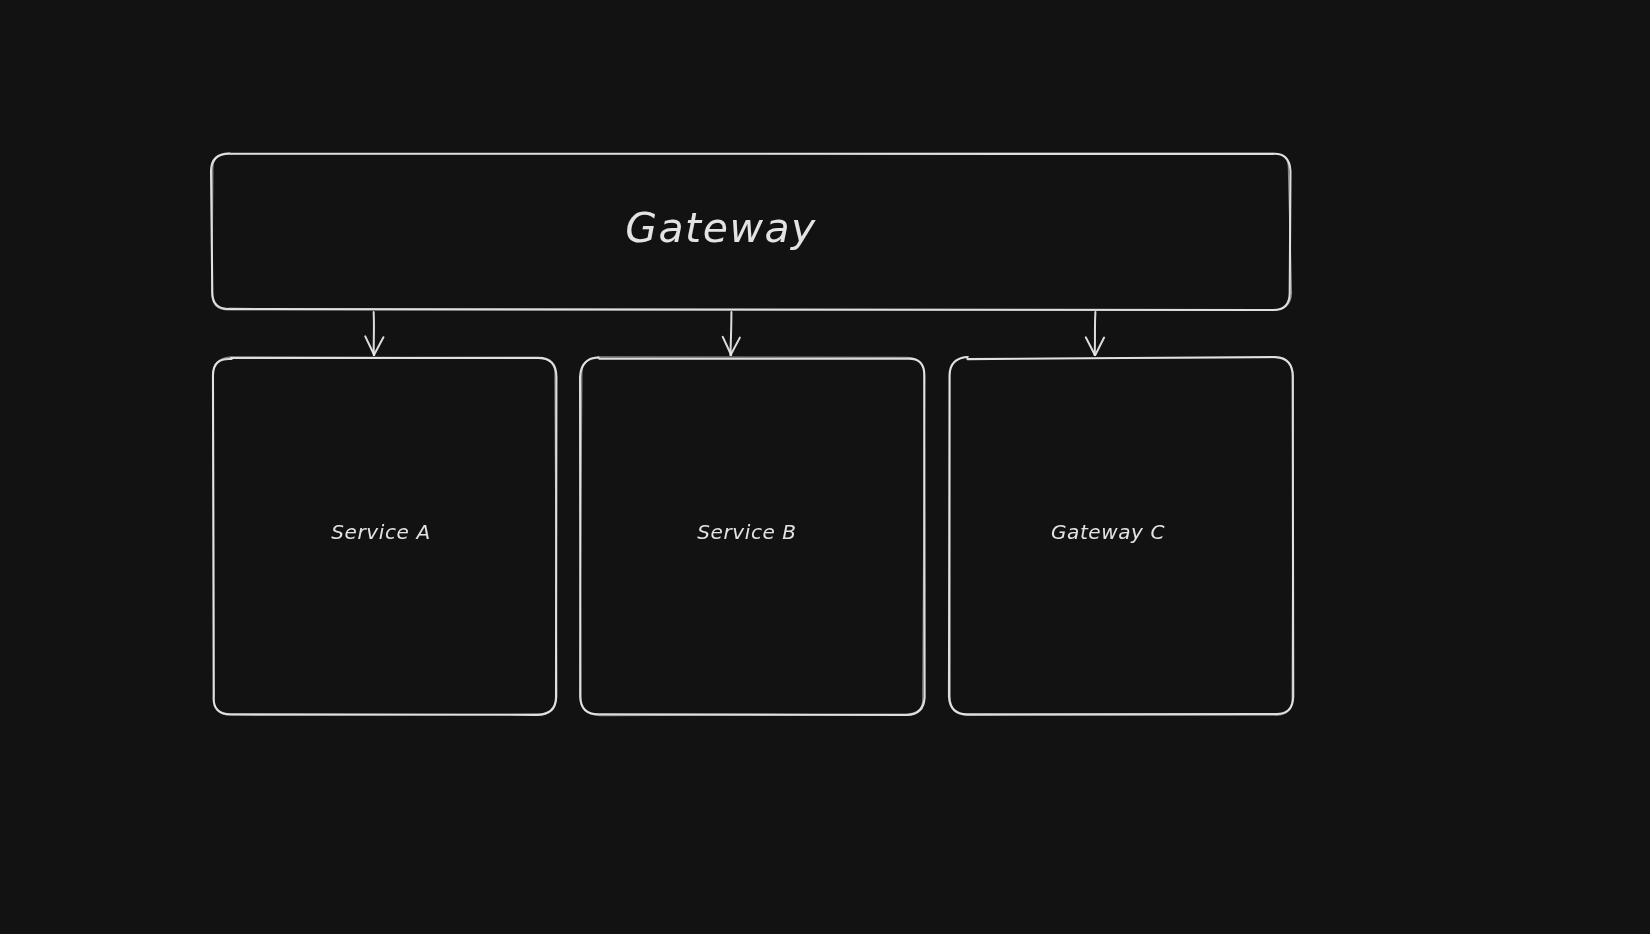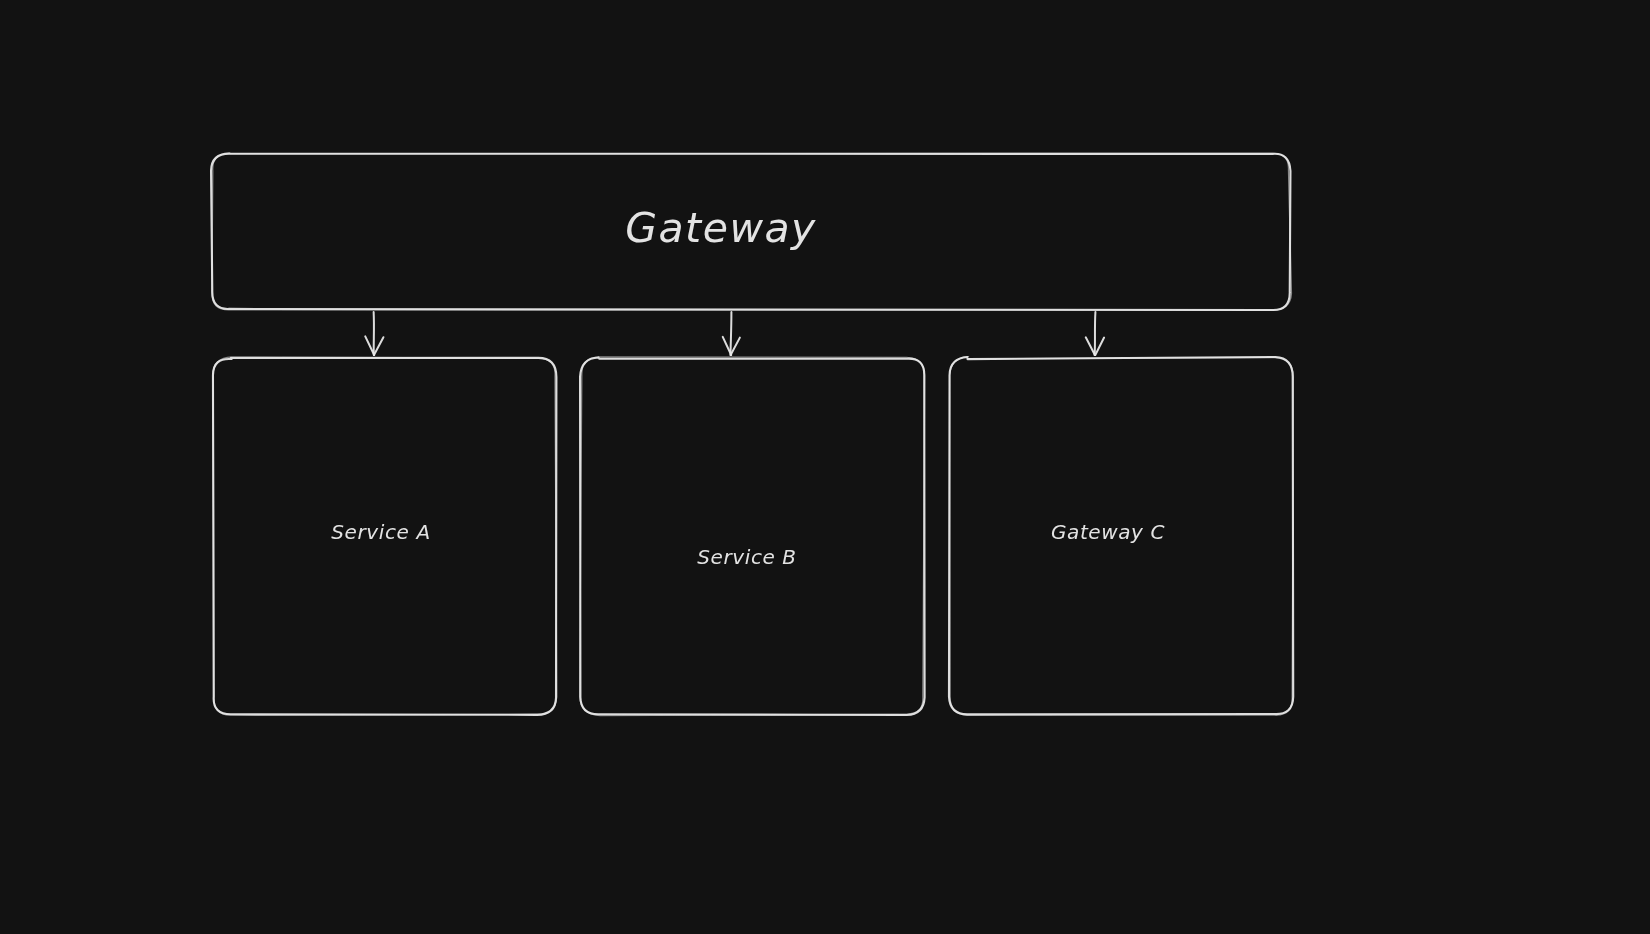--- a/index.html
+++ b/index.html
@@ -88,16 +88,16 @@
       </g>
       <g>
         <path d="M 1095.4210115750418 312 C 1094.4257402422027 329.2, 1095.4618502266062 342.1, 1094.607717394879 355" fill="none" stroke="#e8e8e8" stroke-width="2" stroke-linecap="round" stroke-linejoin="round" opacity="0.95"></path>
         <path d="M 1085.7524267676065 337.3159671788644 L 1094.9115243913193 355" fill="none" stroke="#e8e8e8" stroke-width="2" stroke-linecap="round" stroke-linejoin="round" opacity="0.95"></path>
         <path d="M 1104.1004123691937 337.5291370398035 L 1095.3171724322797 355" fill="none" stroke="#e8e8e8" stroke-width="2" stroke-linecap="round" stroke-linejoin="round" opacity="0.95"></path>
       </g>
     </svg>
   <div class="node-label-layer">
       <div class="node-label label-gateway" style="left: 721px; top: 228px;">Gateway</div>
       <div class="node-label label-service" style="left: 381px; top: 532px;">Service A</div>
-      <div class="node-label label-service" style="left: 747px; top: 532px; margin-top: 25px;">Service B</div>
+      <div class="node-label label-service" style="left: 747px; top: 532px;">Service B</div>
       <div class="node-label label-service" style="left: 1108px; top: 532px;">Gateway C</div>
     </div>
 </div>
 
 </body></html>

